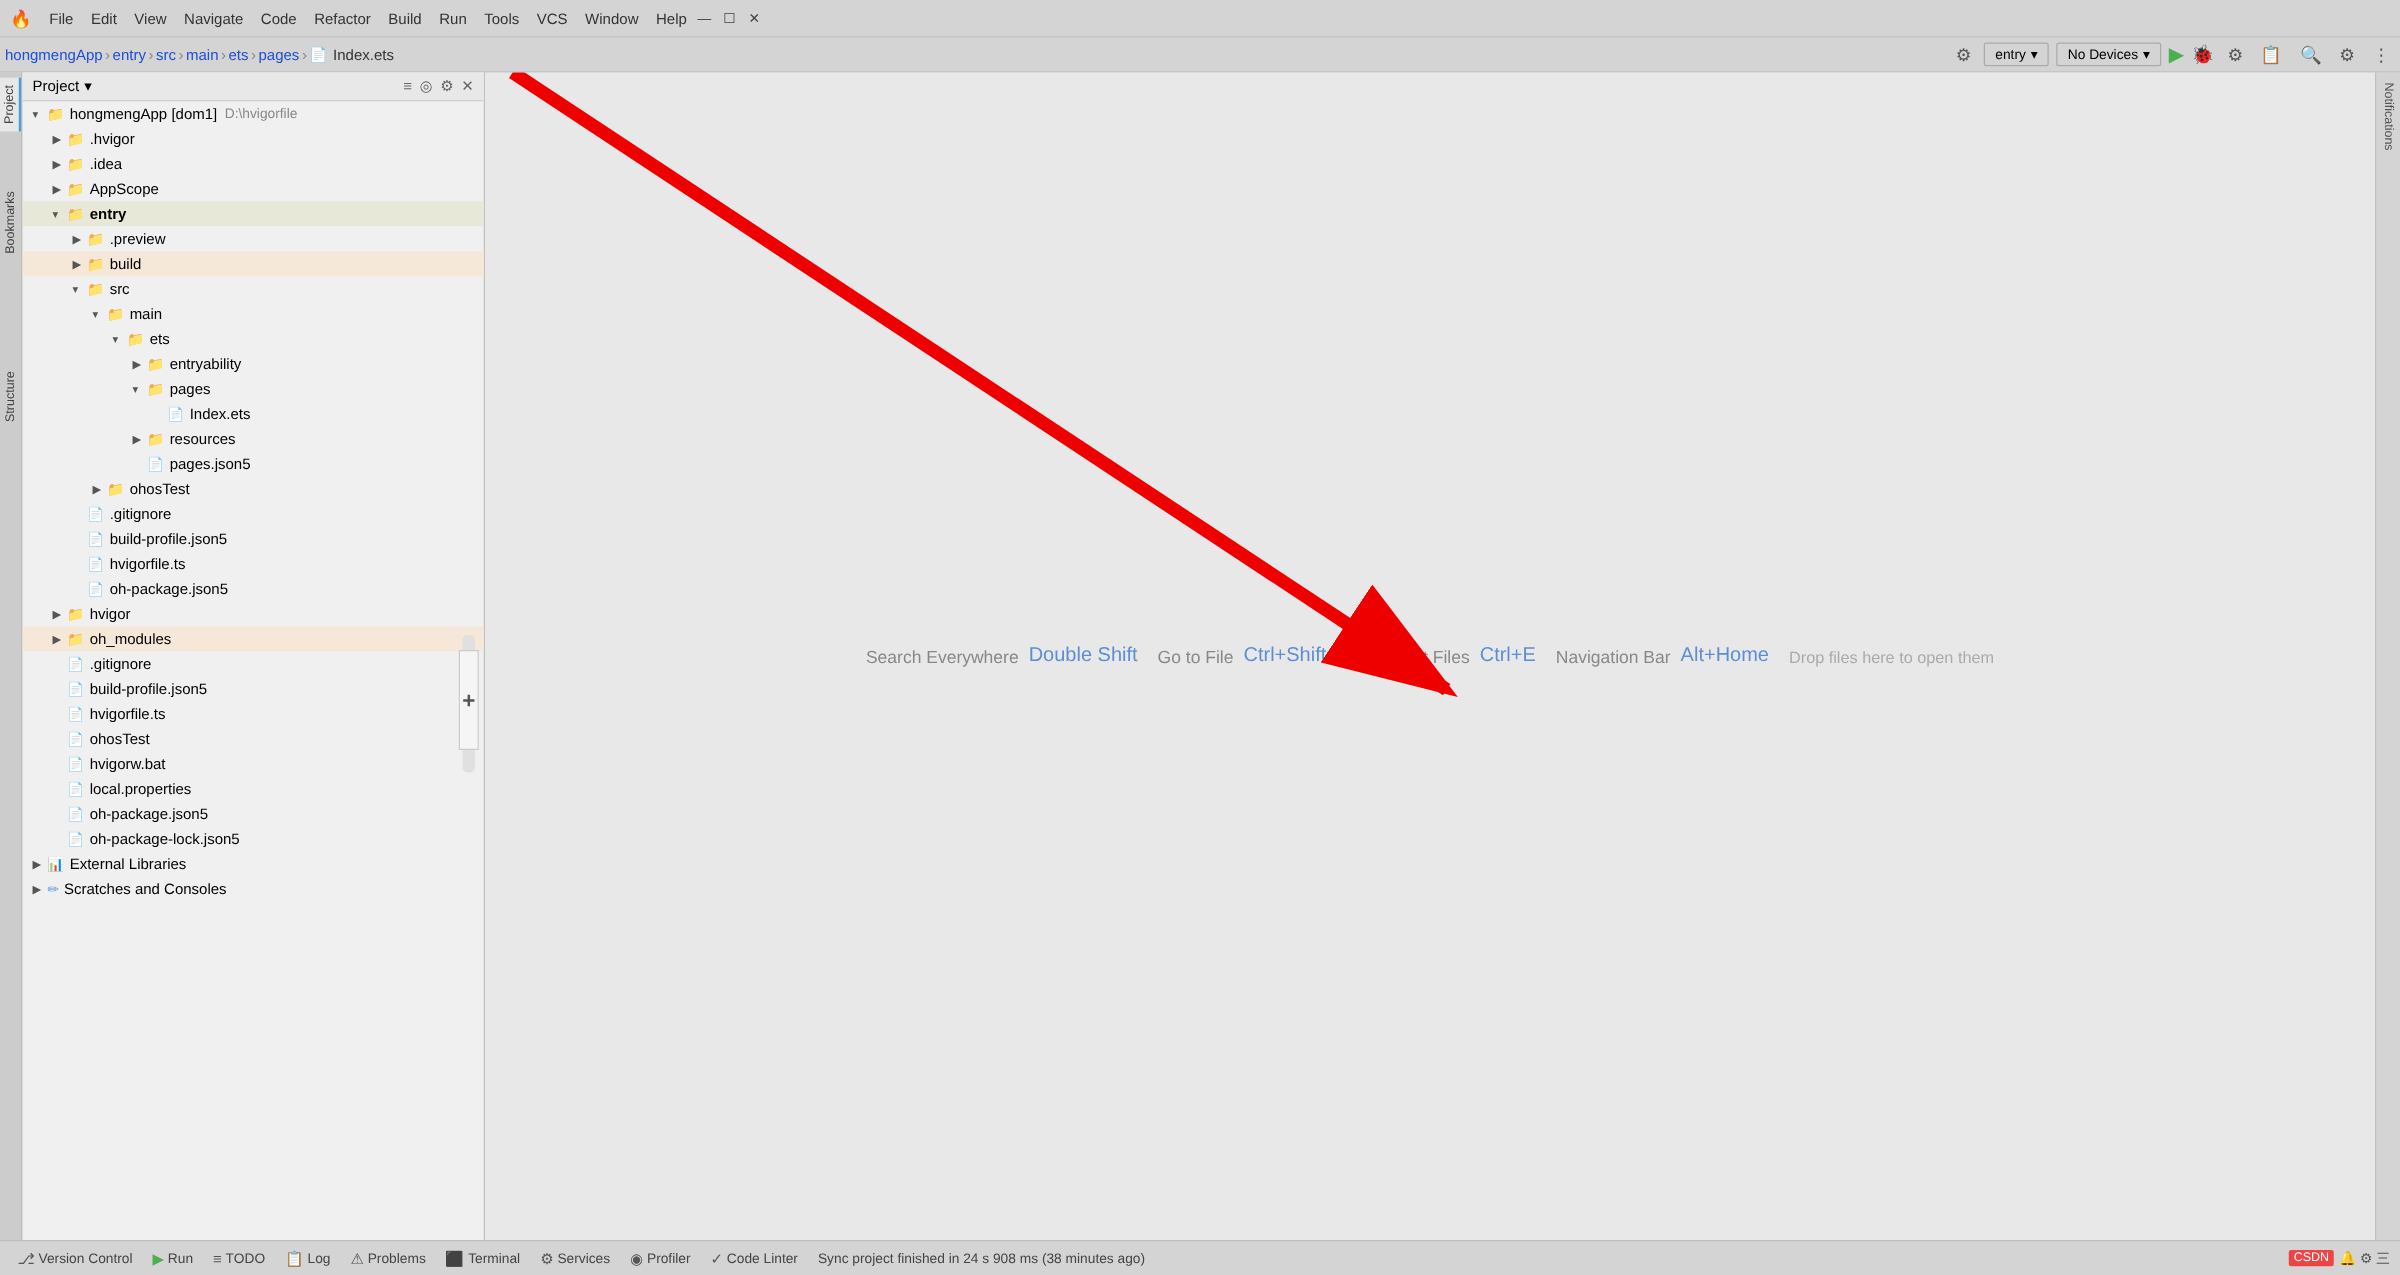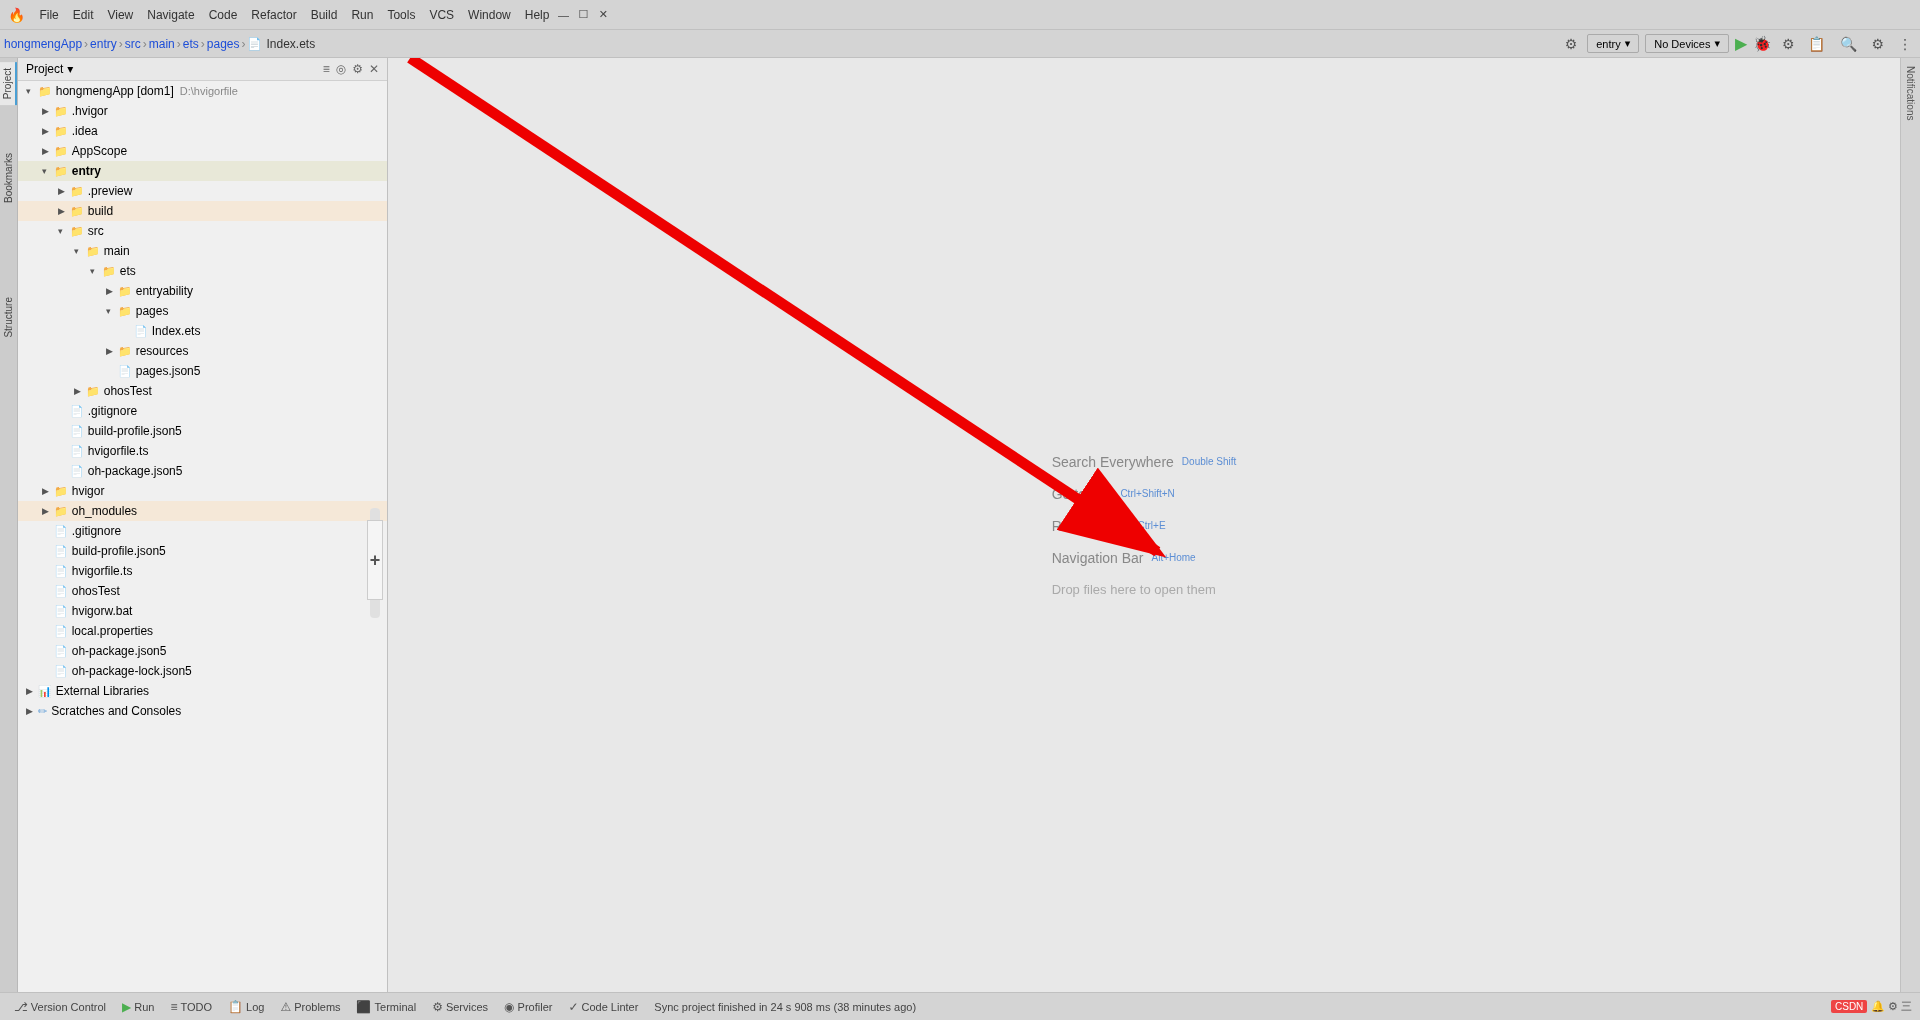--- a/index.html
+++ b/index.html
@@ -112,26 +112,26 @@
       flex: 1;
       background: #e8e8e8;
       display: flex;
       flex-direction: column;
       align-items: center;
       justify-content: center;
       position: relative;
     }
     .editor-hint {
       display: flex;
-      flex-direction: column;
+      flex-direction: row;
       gap: 16px;
       text-align: left;
     }
     .hint-row { display: flex; align-items: center; gap: 8px; font-size: 14px; color: #888; }
-    .hint-key { color: #5c8ed4; font-size: 10px; }
+    .hint-key { color: #5c8ed4; font-size: 16px; }
     .drop-hint { font-size: 13px; color: #aaa; }
 
     
     .arrow-overlay {
       position: absolute;
       top: 0;
       left: 0;
       width: 100%;
       height: 100%;
       pointer-events: none;

